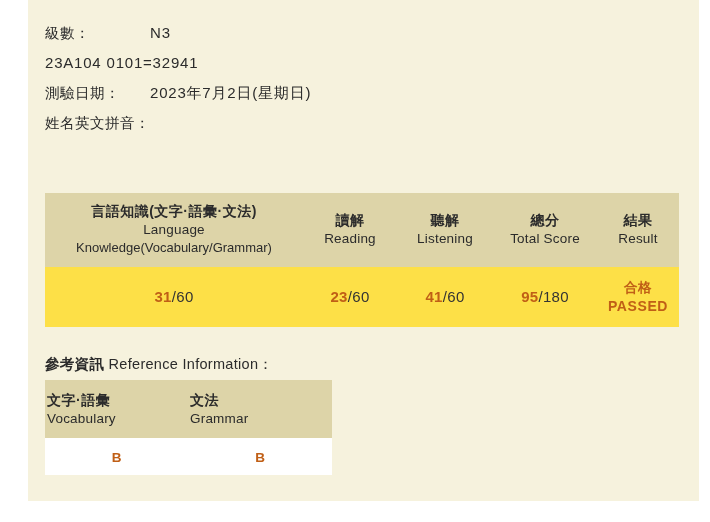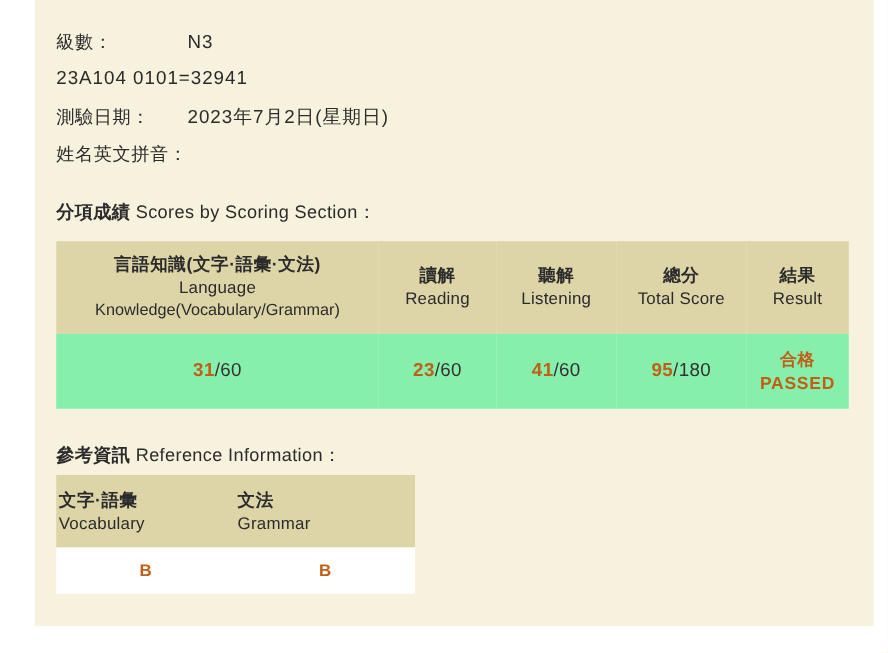--- a/index.html
+++ b/index.html
@@ -80,21 +80,21 @@
   }
   #scores-table th {
     font-weight: normal;
     vertical-align: middle;
     text-align: center;
     padding: 9px 2px 10px 2px;
     height: 55px;
     box-sizing: border-box;
   }
   #scores-table tbody tr {
-    background: #86efac;
+    background: #fde047;
   }
   #scores-table td {
     text-align: center;
     vertical-align: middle;
     height: 60px;
     padding: 0;
   }
   .th-cn {
     display: block;
     font-size: 14px;
@@ -198,23 +198,20 @@
       <span class="info-label">測驗日期：</span>
       <span class="info-value">2023年7月2日(星期日)</span>
     </div>
 
     <div class="info-row">
       <span class="info-label">姓名英文拼音：</span>
     </div>
 
   </div>
 
-  <div class="section-caption" id="caption-scores">
-    <span class="cn">分項成績</span><span>&nbsp;</span><span>Scores by Scoring Section</span><span>：</span>
-  </div>
 
   <table id="scores-table">
     <colgroup>
       <col style="width:258px">
       <col style="width:94px">
       <col style="width:96px">
       <col style="width:104px">
       <col style="width:82px">
     </colgroup>
     <thead>

